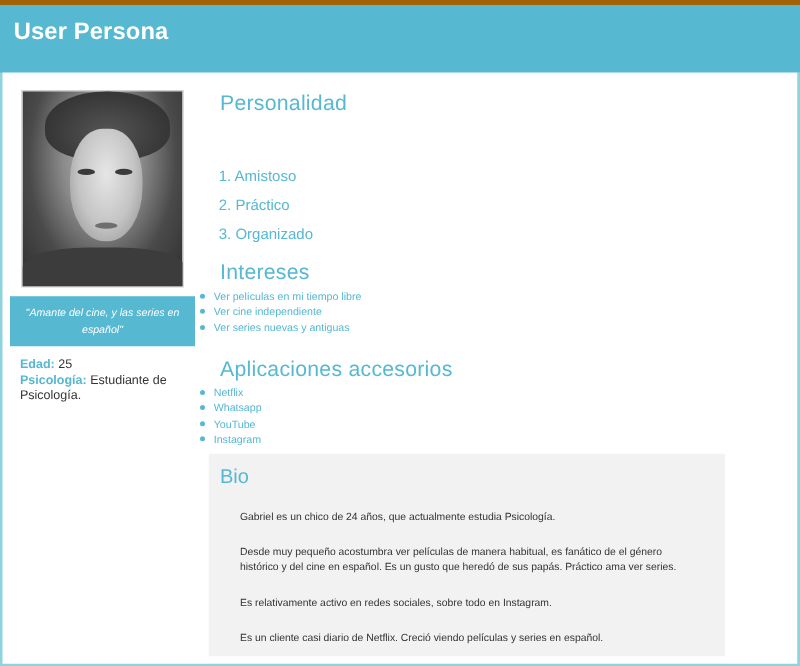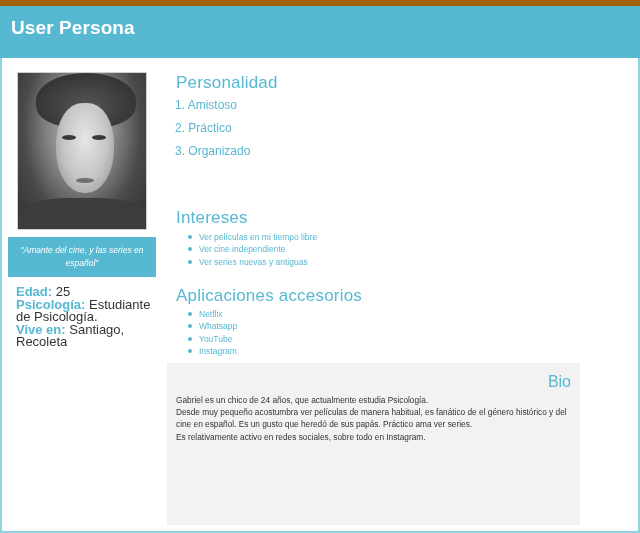--- a/index.html
+++ b/index.html
@@ -24,21 +24,21 @@
       border: 2px solid #8fd3de;
       border-top: none;
     }
     .header {
       position: absolute;
       left: 0;
       top: 0;
       width: 640px;
       height: 58px;
       background: #56b8d1;
-      border-top: 6px solid #a16207;
+      border-top: 4px solid #a16207;
       box-sizing: border-box;
     }
     .header-title {
       position: absolute;
       left: 11px;
       top: 11px;
       color: #ffffff;
       font-size: 19px;
       font-weight: bold;
       letter-spacing: 0.1px;
@@ -119,45 +119,46 @@
       text-align: center;
       line-height: 13px;
       box-sizing: border-box;
       padding: 7px 8px 0 8px;
     }
     .facts {
       position: absolute;
       left: 16px;
       top: 286px;
       width: 140px;
-      font-size: 13px;
+      font-size: 10px;
       line-height: 12.5px;
       color: #333333;
     }
     .facts .label {
       color: #56b8d1;
       font-weight: bold;
     }
     .section-title {
       position: absolute;
       left: 176px;
       color: #56b8d1;
       font-size: 17px;
       font-weight: normal;
       letter-spacing: 0.2px;
     }
     .num-item {
       position: absolute;
       left: 175px;
       color: #56b8d1;
       font-size: 12px;
+      margin-top: 36px;
     }
     .bullet-list {
       position: absolute;
-      left: 188px;
+      left: 160px;
       margin: 0;
       padding: 0;
       list-style: none;
       font-size: 8.5px;
       line-height: 12.3px;
       color: #56b8d1;
     }
     .bullet-list li {
       position: relative;
       padding-left: 11px;
@@ -180,29 +181,28 @@
       background: #f2f2f2;
       box-sizing: border-box;
       padding: 10px 9px 0 9px;
     }
     .bio-title {
       color: #56b8d1;
       font-size: 16px;
       line-height: 18px;
       margin: 0 0 3px 0;
       padding-left: 0px;
-      text-align: right;
     }
     .bio-text {
       font-size: 8.3px;
       line-height: 12.2px;
       color: #333333;
     }
     .bio-text div {
-      margin: 0;
+      margin: 16px;
     }
   </style>
 </head>
 <body>
 
 <div class="frame"></div>
 
 <div class="header">
   <div class="header-title">User Persona</div>
 </div>
@@ -223,24 +223,20 @@
 
 <div class="facts">
   <div>
     <span class="label">Edad:</span>
     <span>25</span>
   </div>
   <div>
     <span class="label">Psicología:</span>
     <span>Estudiante de Psicología.</span>
   </div>
-  <div>
-    <span class="label">Vive en:</span>
-    <span>Santiago, Recoleta</span>
-  </div>
 </div>
 
 <div class="section-title" style="top:73px">Personalidad</div>
 <div class="num-item" style="top:98px">1.  Amistoso</div>
 <div class="num-item" style="top:121px">2. Práctico</div>
 <div class="num-item" style="top:144px">3. Organizado</div>
 
 <div class="section-title" style="top:208px">Intereses</div>
 <ul class="bullet-list" style="top:231px">
   <li><span class="dot"></span><span>Ver películas en mi tiempo libre</span></li>
@@ -255,14 +251,15 @@
   <li><span class="dot"></span><span>YouTube</span></li>
   <li><span class="dot"></span><span>Instagram</span></li>
 </ul>
 
 <div class="bio-box">
   <div class="bio-title">Bio</div>
   <div class="bio-text">
     <div>Gabriel es un chico de 24 años, que actualmente estudia Psicología.</div>
     <div>Desde muy pequeño acostumbra ver películas de manera habitual, es fanático de el género histórico y del cine en español. Es un gusto que heredó de sus papás. Práctico ama ver series.</div>
     <div>Es relativamente activo en redes sociales, sobre todo en Instagram.</div>
+    <div>Es un cliente casi diario de Netflix. Creció viendo películas y series en español.</div>
   </div>
 </div>
 
 </body></html>

